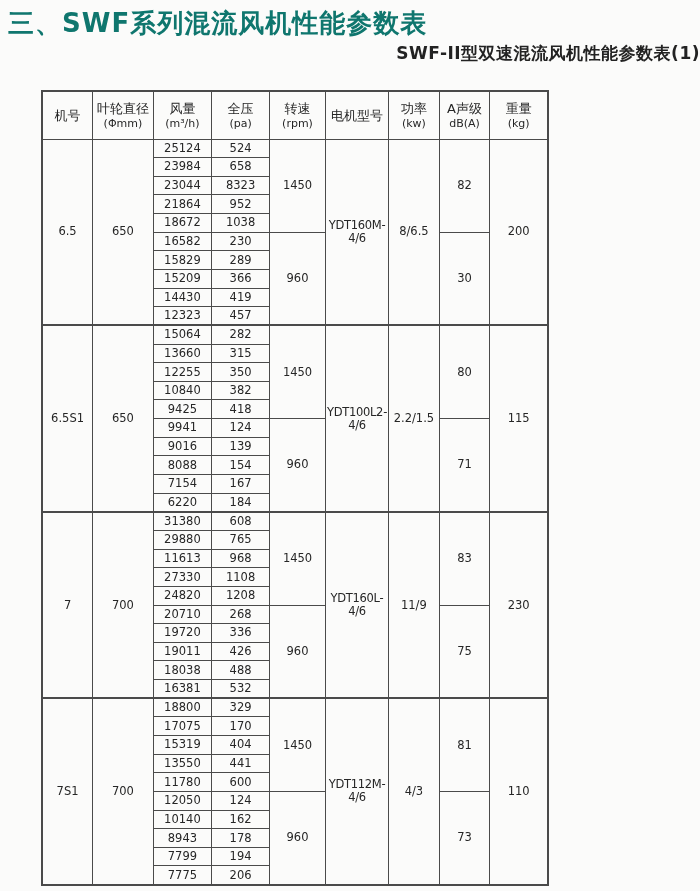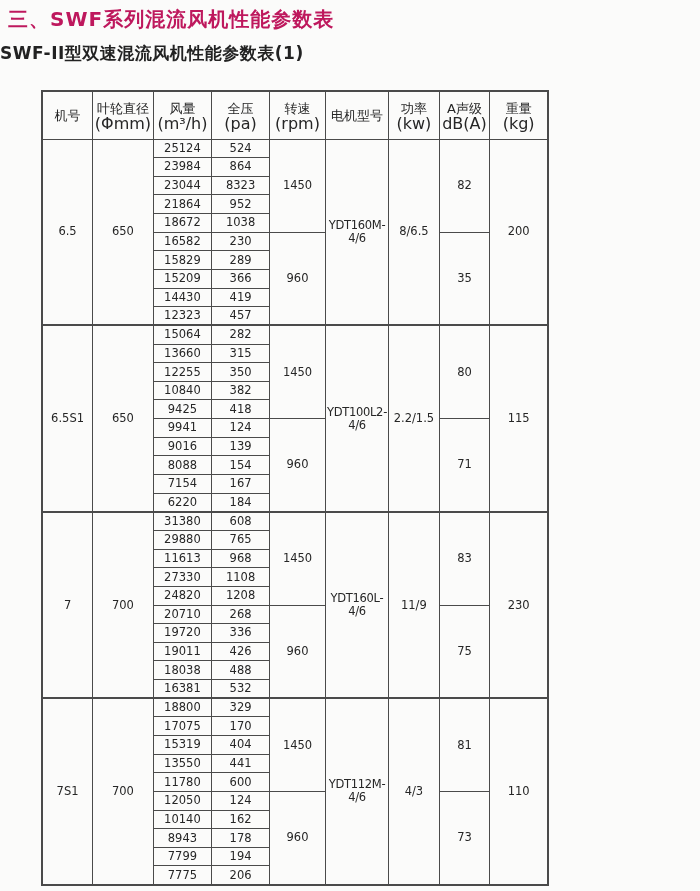--- a/index.html
+++ b/index.html
@@ -7,44 +7,44 @@
   html,body { margin:0; padding:0; }
   body {
     width:700px; height:891px;
     background:#fbfbfa;
     font-family:"DejaVu Sans", sans-serif;
     color:var(--ink);
   }
   .page { position:relative; width:700px; height:891px; overflow:hidden; }
   .title {
     position:absolute; left:8px; top:6px;
-    font-size:20px; font-weight:bold; letter-spacing:1px;
-    color:#be185d;
+    font-size:26px; font-weight:bold; letter-spacing:1px;
+    color:#0f766e;
   }
   .subtitle {
     position:absolute; left:0; top:42px; width:100%;
-    text-align:left; font-size:17px; font-weight:bold;
+    text-align:right; font-size:17px; font-weight:bold;
     letter-spacing:0.5px; color:#222;
   }
   table.perf {
     position:absolute; left:41px; top:90px; width:508px;
     border-collapse:collapse; table-layout:fixed;
     border:2px solid var(--line);
   }
   .perf th, .perf td {
     border:1px solid var(--line);
     text-align:center; vertical-align:middle;
     padding:0; overflow:hidden;
     font-weight:normal;
   }
   .perf thead tr { height:48px; }
   .perf tbody tr { height:18.65px; }
   .perf tbody tr.block-start td { border-top:2px solid var(--line); }
   .h-main { font-size:13px; line-height:15px; }
-  .h-unit { font-size:16px; line-height:13px; margin-top:1px; }
+  .h-unit { font-size:11px; line-height:13px; margin-top:1px; }
   .perf td { font-size:11.5px; line-height:13px; }
   .c-model, .c-dia, .c-rpm, .c-noise, .c-wt, .c-pow { font-size:12px; }
   .c-motor { font-size:11.5px; letter-spacing:-0.3px; }
 </style>
 </head>
 <body>
 
 <div class="page">
   <div class="title">三、SWF系列混流风机性能参数表</div>
   <div class="subtitle">SWF-II型双速混流风机性能参数表(1)</div>
@@ -107,39 +107,39 @@
         <td>25124</td>
         <td>524</td>
         <td class="c-rpm" rowspan="5">1450</td>
         <td class="c-motor" rowspan="10">YDT160M-4/6</td>
         <td class="c-pow" rowspan="10">8/6.5</td>
         <td class="c-noise" rowspan="5">82</td>
         <td class="c-wt" rowspan="10">200</td>
       </tr>
       <tr>
           <td>23984</td>
-          <td>864</td>
+          <td>658</td>
         </tr>
       <tr>
           <td>23044</td>
           <td>8323</td>
         </tr>
       <tr>
           <td>21864</td>
           <td>952</td>
         </tr>
       <tr>
           <td>18672</td>
           <td>1038</td>
         </tr>
       <tr>
         <td>16582</td>
         <td>230</td>
         <td class="c-rpm" rowspan="5">960</td>
-        <td class="c-noise" rowspan="5">35</td>
+        <td class="c-noise" rowspan="5">30</td>
       </tr>
       <tr>
           <td>15829</td>
           <td>289</td>
         </tr>
       <tr>
           <td>15209</td>
           <td>366</td>
         </tr>
       <tr>

